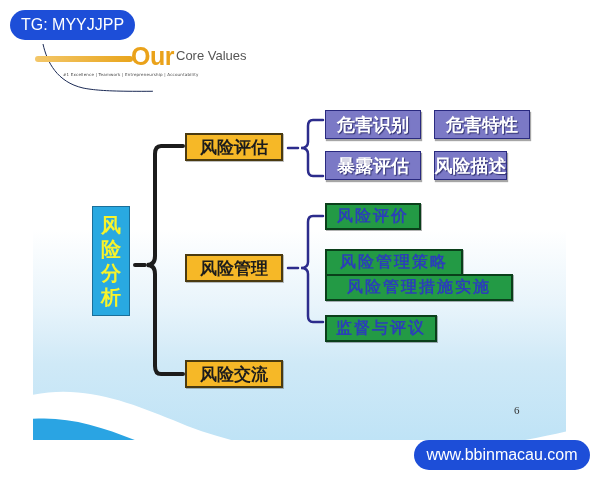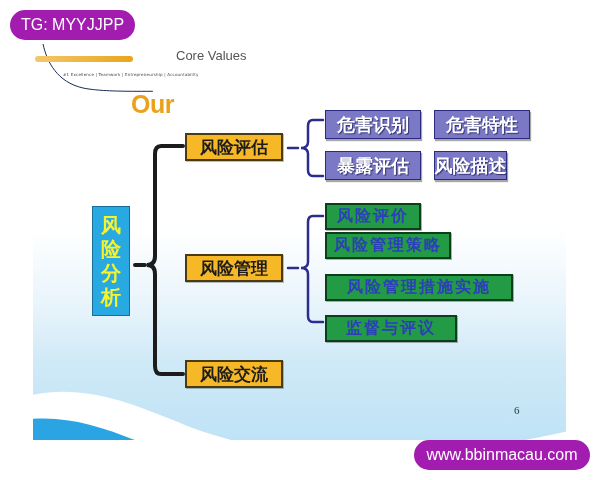--- a/index.html
+++ b/index.html
@@ -2,31 +2,31 @@
 <html><head>
 <meta charset="utf-8">
 <style>
   html, body { margin:0; padding:0; }
   body { width:600px; height:480px; position:relative; overflow:hidden; background:#ffffff; font-family:"DejaVu Sans", sans-serif; }
   .slide { position:absolute; left:33px; top:20px; width:533px; height:420px; overflow:hidden;
     background: linear-gradient(180deg, #ffffff 0%, #ffffff 50%, #e8f4fb 68%, #cfe9f7 82%, #bfe3f6 100%); }
   .wave-white { position:absolute; left:-20px; top:340px; width:600px; height:120px; }
   .logo { position:absolute; left:0; top:22px; width:220px; height:60px; }
   .logo .bar { position:absolute; left:2px; top:14px; width:98px; height:6px; background:linear-gradient(90deg,#f3c76a,#e9a51c); border-radius:3px; }
-  .logo .our { position:absolute; left:98px; top:0; font-family:"Liberation Sans", sans-serif; font-weight:bold; font-size:25px; color:#eaa21a; letter-spacing:-0.5px;margin-top:48px; }
+  .logo .our { position:absolute; left:98px; top:0; font-family:"Liberation Sans", sans-serif; font-weight:bold; font-size:25px; color:#eaa21a; letter-spacing:-0.5px; }
   .logo .core { position:absolute; left:143px; top:6px; font-family:"Liberation Sans", sans-serif; font-size:13px; color:#555; }
   .logo .tags { position:absolute; left:30px; top:30px; font-size:4px; color:#444; white-space:nowrap; letter-spacing:0.2px; }
   .logo .curve { position:absolute; left:0; top:0; }
   .box { position:absolute; box-sizing:border-box; display:flex; align-items:center; justify-content:center; font-weight:bold; white-space:nowrap; }
   .root { left:59px; top:186px; width:38px; height:110px; background:#29a9e1; border:1px solid #1a6f9a; color:#f8f32a; flex-direction:column; font-size:20px; line-height:24px; }
   .orange { background:#f6b827; border:2px solid #4a3a10; color:#1c1c1c; font-size:17px; height:28px; box-shadow:1px 1px 0 rgba(0,0,0,0.25); }
   .purple { background:#7b79c6; border:1px solid #2a2a80; color:#ffffff; font-size:18px; height:29px; text-shadow:1px 1px 1px #303070; box-shadow:1px 2px 1px rgba(0,0,0,0.35); }
   .green { background:#239a45; border:2px solid #0a3f1a; color:#2b3fb8; font-family:Liberation Mono, monospace; font-size:16px; height:27px; letter-spacing:2px; box-shadow:1px 1px 0 rgba(0,0,0,0.3); }
   .page-num { position:absolute; left:481px; top:384px; font-family:"Liberation Serif", serif; font-size:11px; color:#333; }
-  .watermark { position:absolute; background:#a21caf; color:#ffffff; font-family:"Liberation Sans", sans-serif; font-size:16px; display:flex; align-items:center; justify-content:center;border-radius:15px; }
+  .watermark { position:absolute; background:#1d4ed8; color:#ffffff; font-family:"Liberation Sans", sans-serif; font-size:16px; display:flex; align-items:center; justify-content:center;border-radius:15px; }
   .wm-tl { left:10px; top:10px; width:125px; height:30px; }
   .wm-br { left:414px; top:440px; width:176px; height:30px; }
   svg.conn { position:absolute; left:0; top:0; }
 </style>
 </head>
 <body>
 
 <div class="slide">
   <svg class="wave-white" viewBox="0 0 600 120" preserveAspectRatio="none">
     <path d="M0,40 C60,20 110,40 160,60 C240,95 330,100 420,92 C500,86 560,70 600,60 L600,120 L0,120 Z" fill="#ffffff"></path>
@@ -62,21 +62,21 @@
   <div class="box orange" style="left:152px; top:113px; width:98px;">风险评估</div>
   <div class="box orange" style="left:152px; top:234px; width:98px;text-align:right;">风险管理</div>
   <div class="box orange" style="left:152px; top:340px; width:98px;">风险交流</div>
 
   <div class="box purple" style="left:292px; top:90px; width:96px;">危害识别</div>
   <div class="box purple" style="left:401px; top:90px; width:96px;">危害特性</div>
   <div class="box purple" style="left:292px; top:131px; width:96px;">暴露评估</div>
   <div class="box purple" style="left:401px; top:131px; width:73px;">风险描述</div>
 
   <div class="box green" style="left:292px; top:183px; width:96px;">风险评价</div>
-  <div class="box green" style="left:292px; top:212px; width:126px;">风险管理策略</div>
+  <div class="box green" style="left:292px; top:229px; width:138px;">风险管理策略</div>
   <div class="box green" style="left:292px; top:254px; width:188px;">风险管理措施实施</div>
-  <div class="box green" style="left:292px; top:295px; width:132px;">监督与评议</div>
+  <div class="box green" style="left:292px; top:295px; width:112px;">监督与评议</div>
 
   <span class="page-num">6</span>
 </div>
 
 <div class="watermark wm-tl">TG: MYYJJPP</div>
 <div class="watermark wm-br">www.bbinmacau.com</div>
 
 </body></html>

